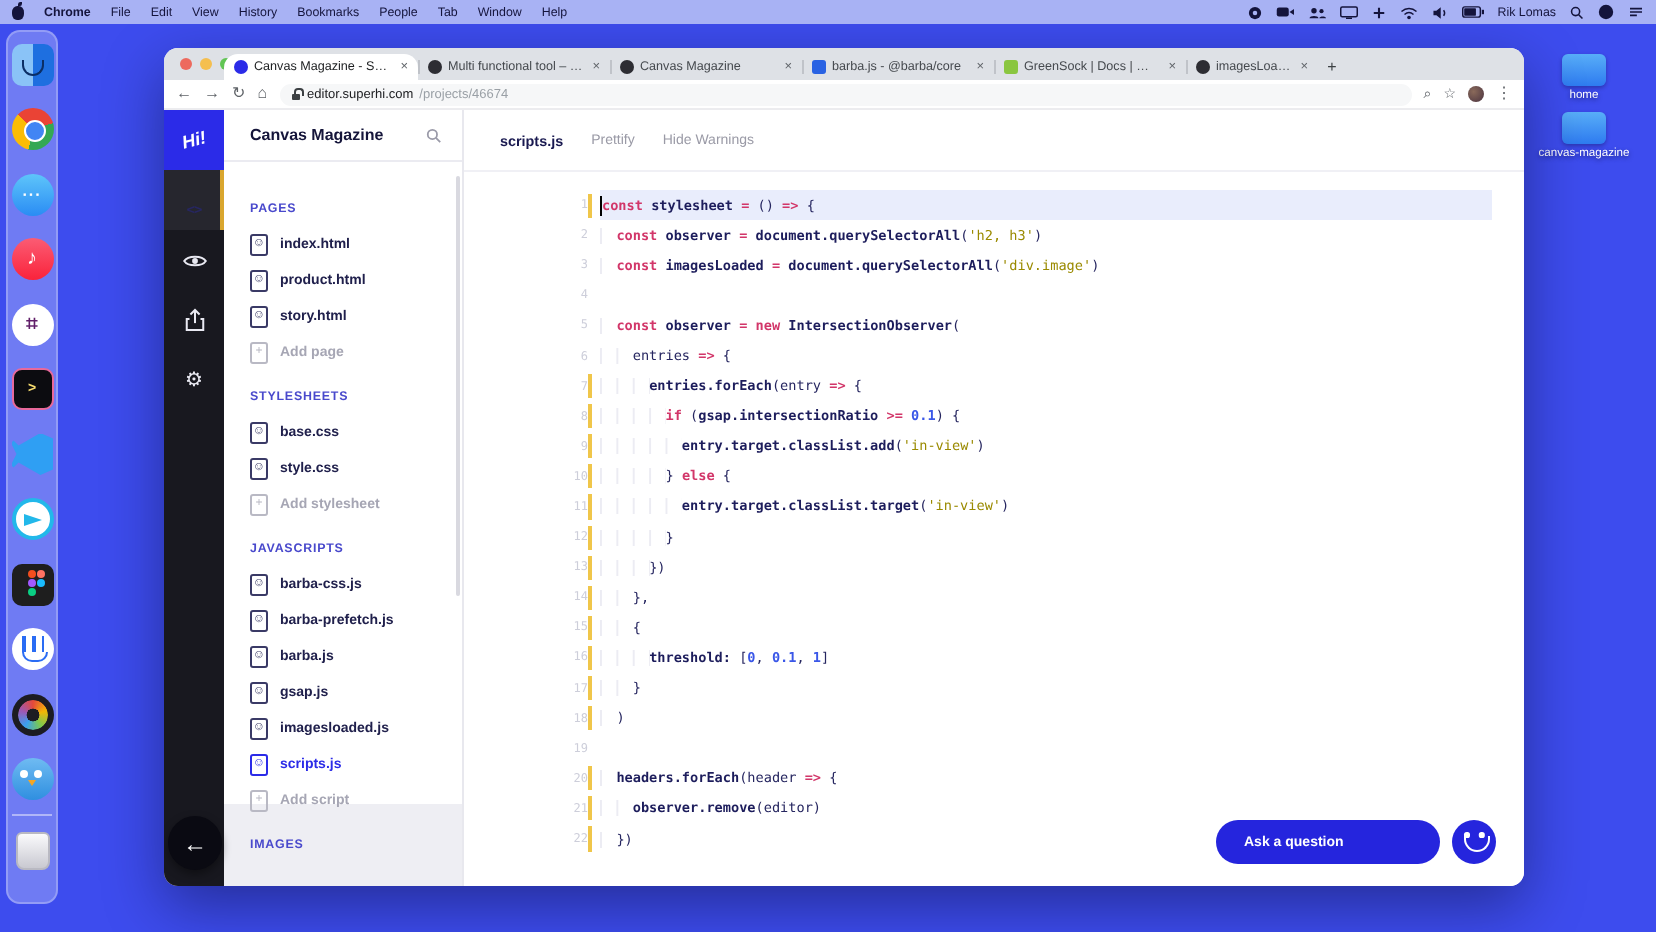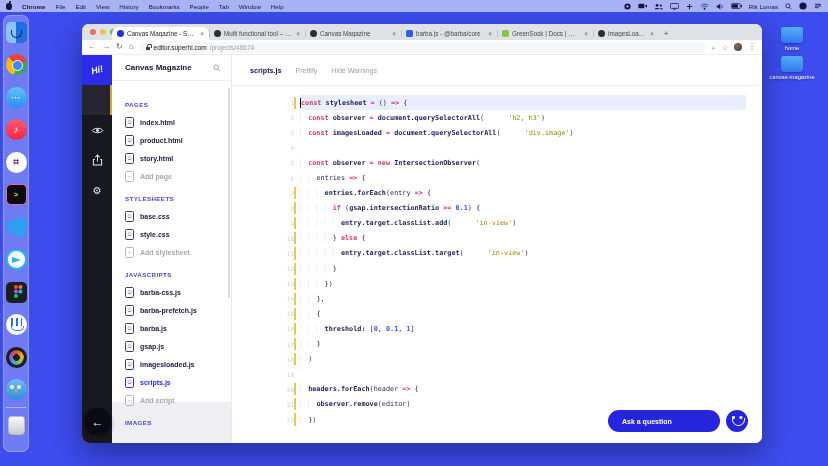--- a/index.html
+++ b/index.html
@@ -134,21 +134,21 @@
   .mh-action{font-size:7px;color:#9A9AA6;}
 
   .code{padding-top:9px;font-family:"DejaVu Sans Mono",monospace;font-size:6.8px;color:var(--pln);}
   .code-line{height:15.1px;display:flex;align-items:center;position:relative;}
   .code-line.warn::before{content:'';position:absolute;left:62px;top:1.5px;bottom:1.5px;width:2px;background:var(--warn);}
   .lnum{width:68px;text-align:right;padding-right:6px;font-size:6px;color:var(--lnum);flex:none;}
   .ltext{white-space:pre;flex:1;margin-right:16px;height:100%;display:flex;align-items:center;}
   .code-line.current .ltext{background:var(--curline);}
   .tk-k,.tk-o{color:var(--kw);font-weight:700;}
   .tk-i{color:var(--id);font-weight:700;}
-  .tk-s{color:var(--str);margin-left:24px;}
+  .tk-s{color:var(--str);}
   .tk-n{color:var(--num);font-weight:700;}
   .tk-p{color:var(--pln);}
   .tk-w{background-image:linear-gradient(to right,#ECECF3 1px,transparent 1px);background-size:8.2px 100%;}
   .cursor{display:inline-block;width:1px;height:10px;background:#000;}
 
   .ask-pill{position:absolute;left:526px;top:355px;width:112px;height:22px;border-radius:11px;background:var(--askblue);
     color:#fff;display:flex;align-items:center;padding-left:14px;font-size:7px;font-weight:600;z-index:8;}
   .smiley{position:absolute;left:644px;top:355px;width:22px;height:22px;border-radius:50%;background:var(--askblue);z-index:8;}
   .smiley::before{content:'';position:absolute;left:6px;top:6px;width:2.6px;height:2.6px;border-radius:50%;background:#fff;box-shadow:7.4px 0 0 #fff;}
   .smiley::after{content:'';position:absolute;left:5.5px;top:8px;width:11px;height:7px;border:1.5px solid #fff;border-top:none;border-radius:0 0 9px 9px;}

